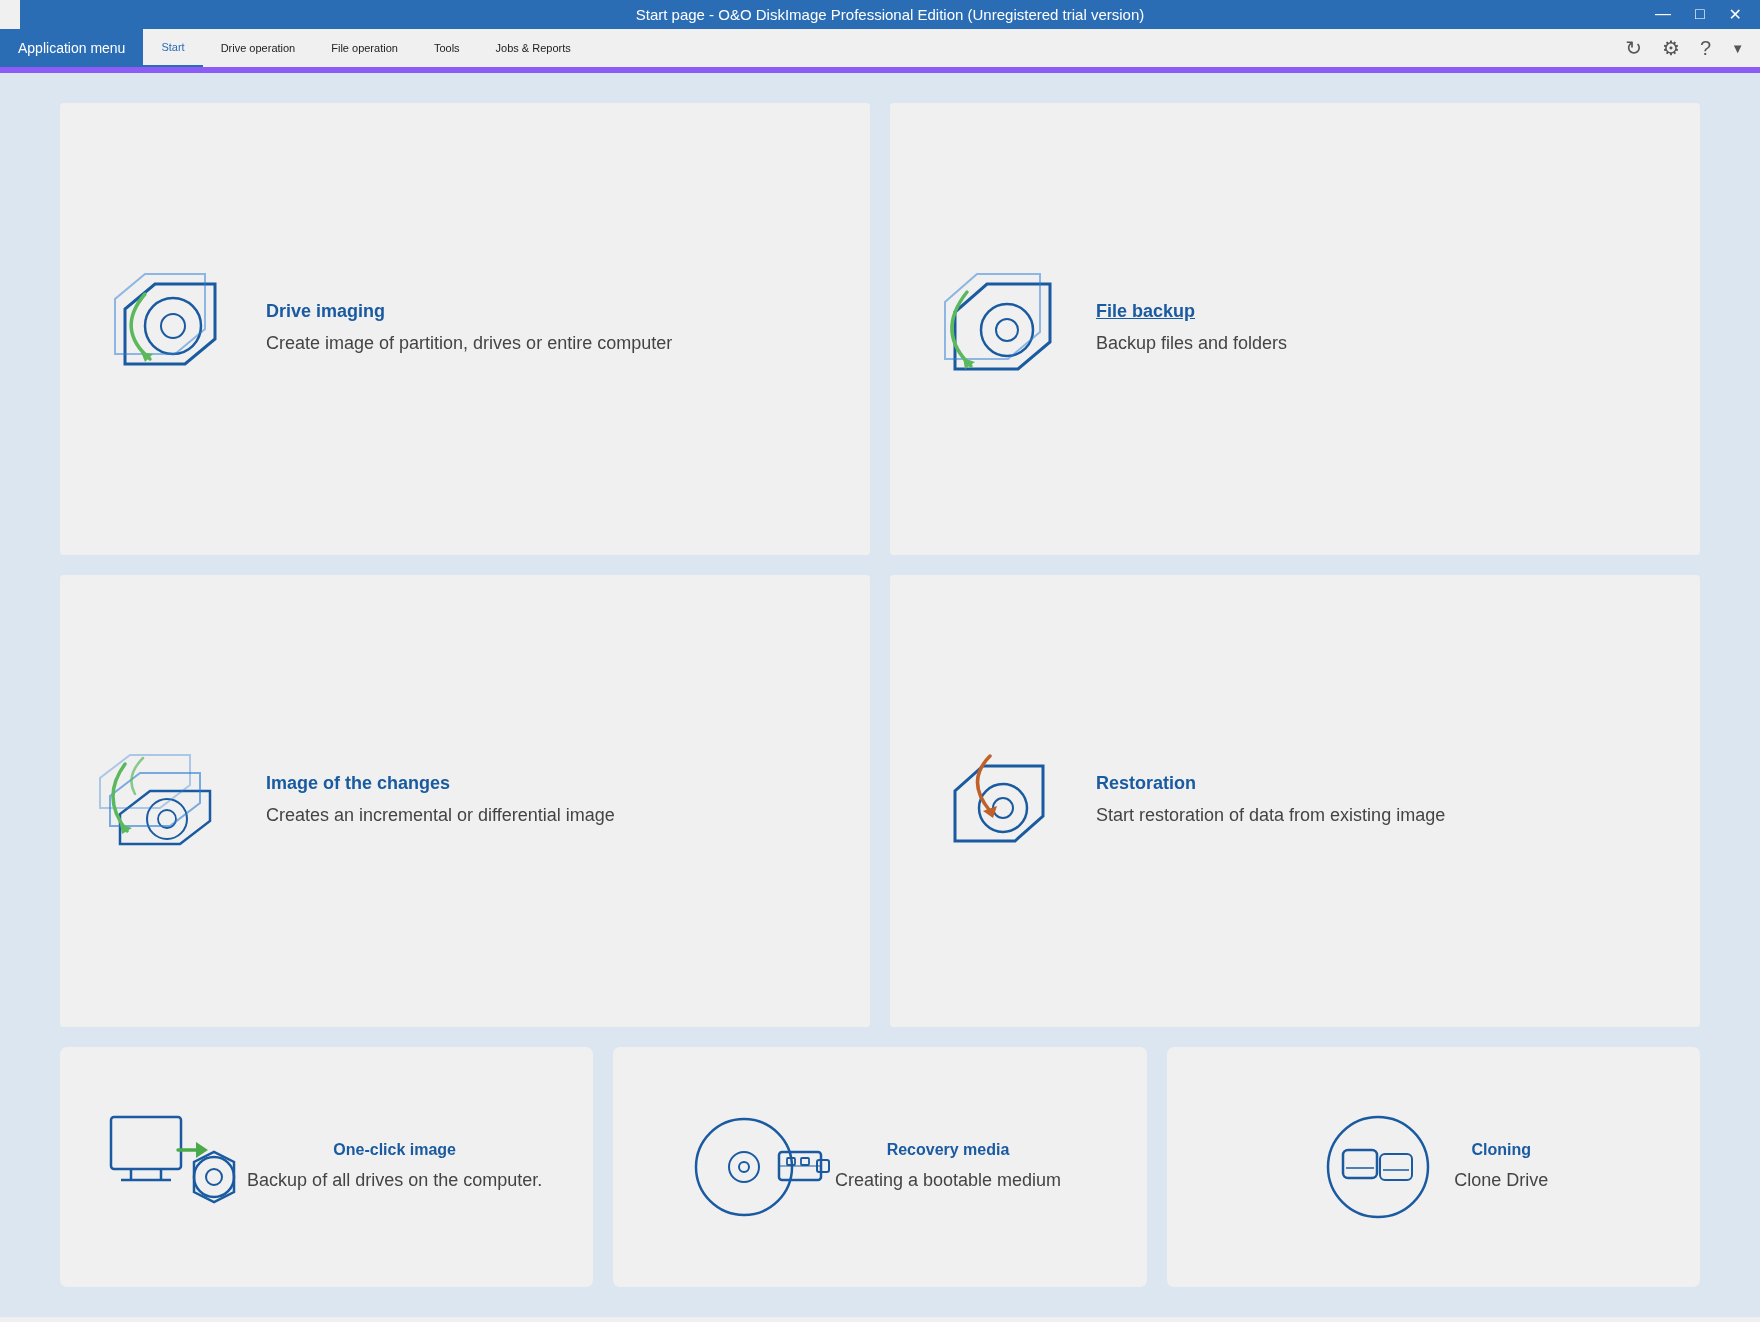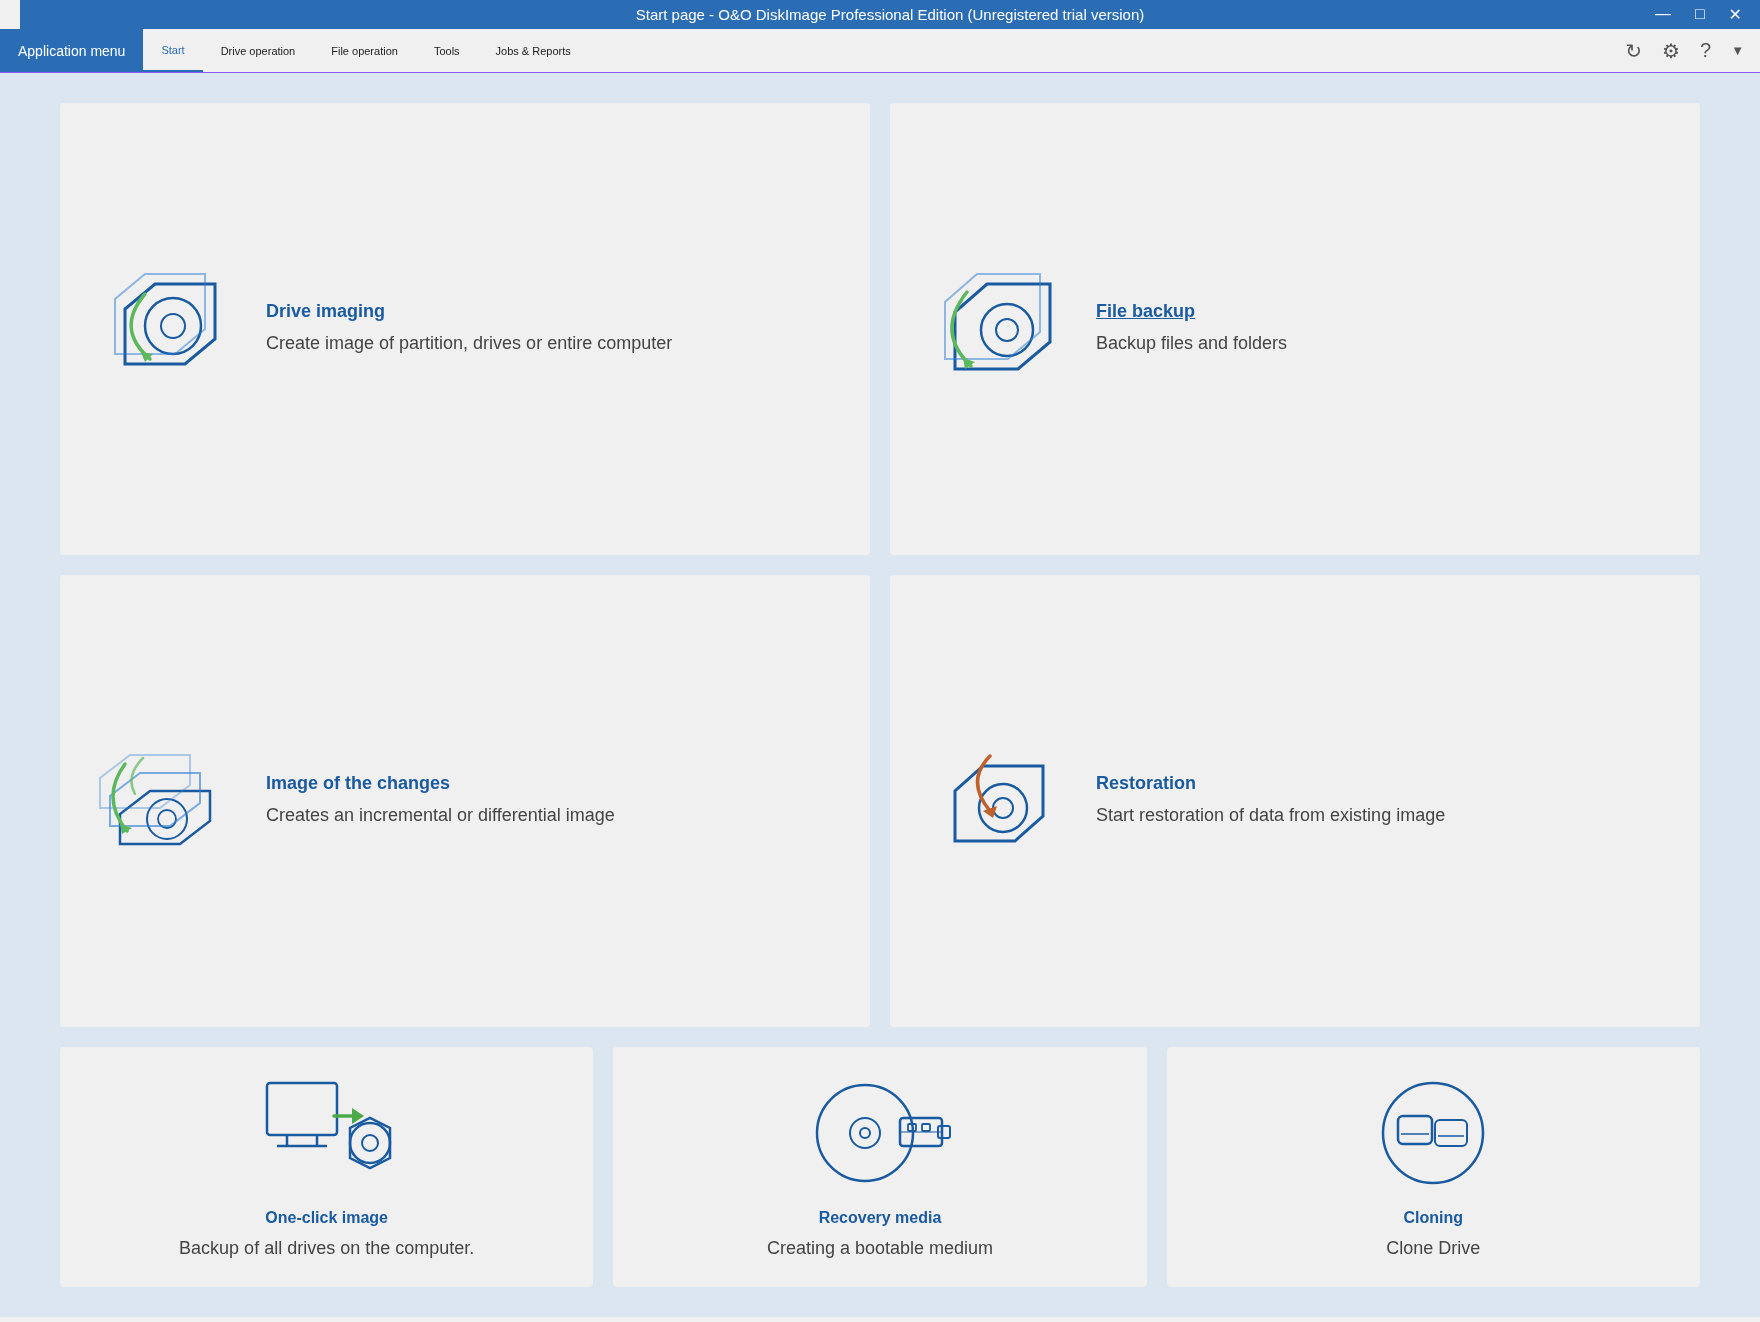--- a/index.html
+++ b/index.html
@@ -29,21 +29,21 @@
       font-size: 16px;
       cursor: pointer;
       padding: 2px 8px;
     }
 
     
     .menu-bar {
       background: #f0f0f0;
       display: flex;
       align-items: stretch;
-      border-bottom: 1px solid #8b5cf6;
+      border-bottom: 6px solid #8b5cf6;
       height: 44px;
       text-align: center;
     }
     .app-menu {
       background: #2a6db5;
       color: white;
       padding: 0 18px;
       display: flex;
       align-items: center;
       font-size: 14px;
@@ -125,25 +125,26 @@
       color: #444;
       line-height: 1.5;
     }
 
     
     .card-row.bottom {
       flex: 0 0 auto;
       height: 240px;
     }
     .card.bottom-card {
-      flex-direction: column;
+      flex-direction: row;
       justify-content: center;
       align-items: center;
       text-align: center;
       padding: 20px;
+      border-radius: 7px;
     }
     .card.bottom-card .card-icon {
       width: 120px;
       height: 120px;
     }
     .card.bottom-card .card-text .card-title {
       font-size: 16px;
     }
 
     

